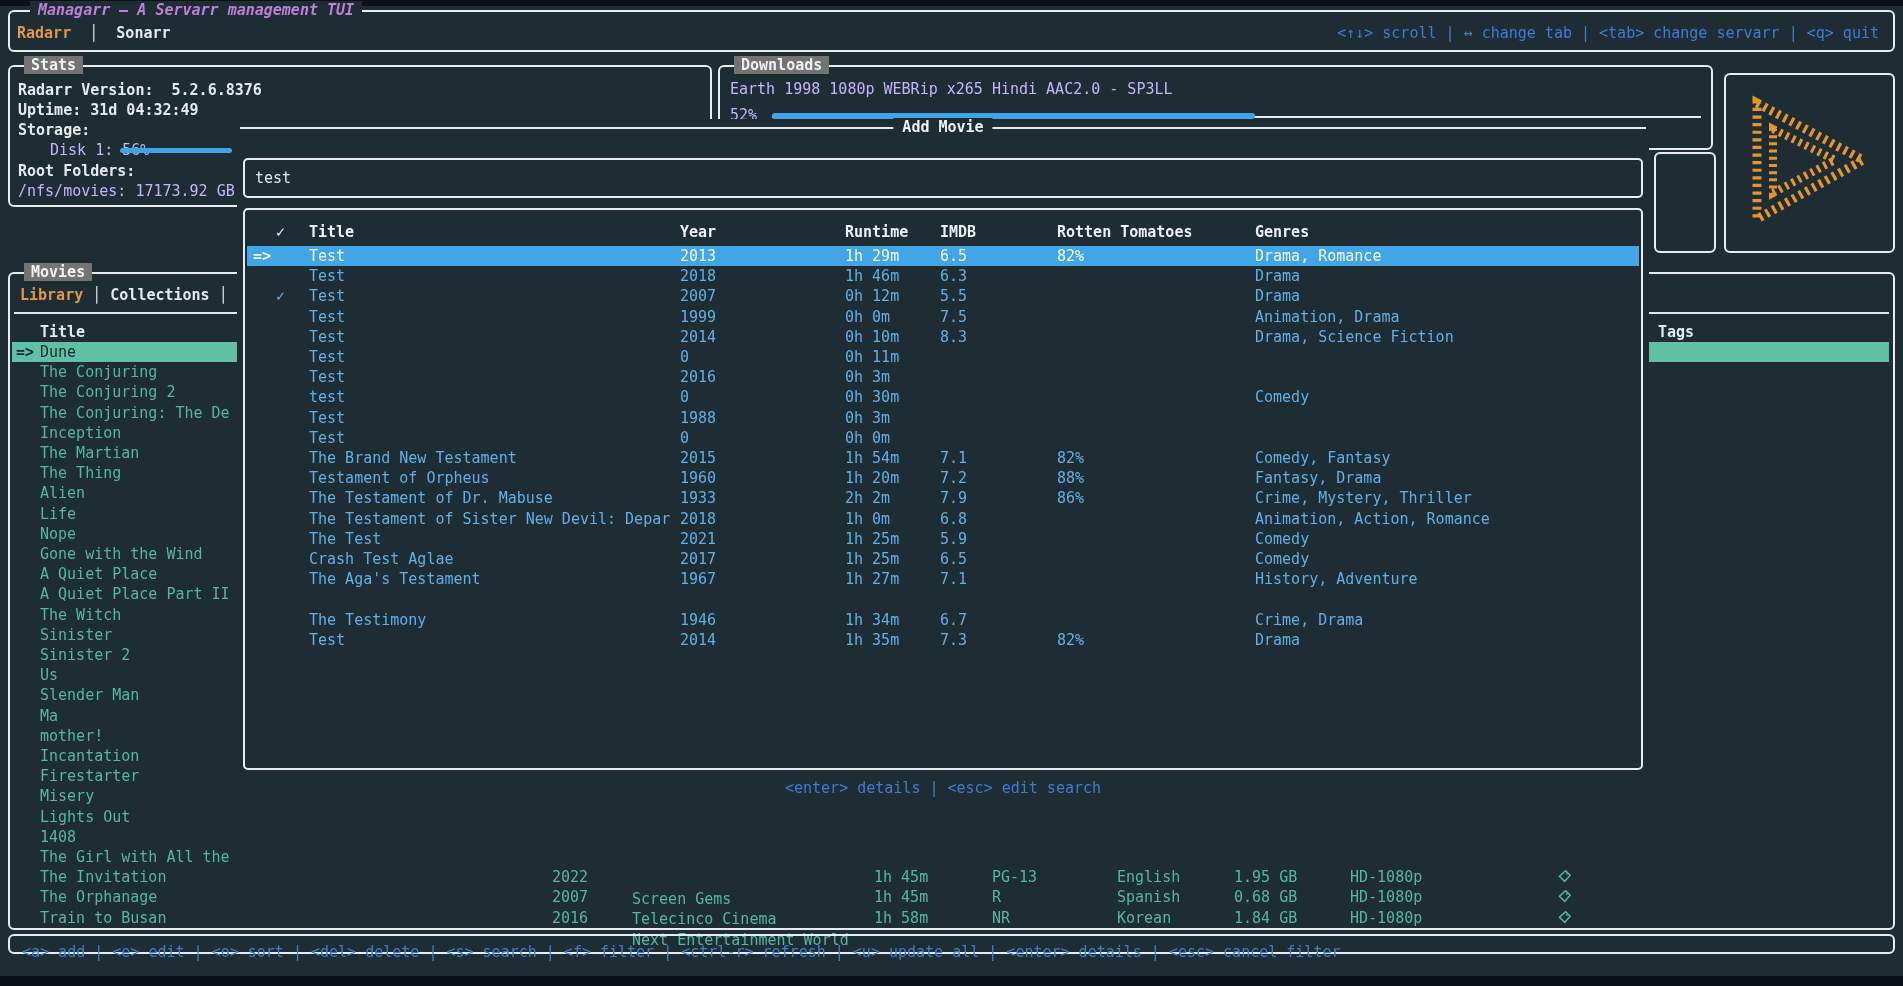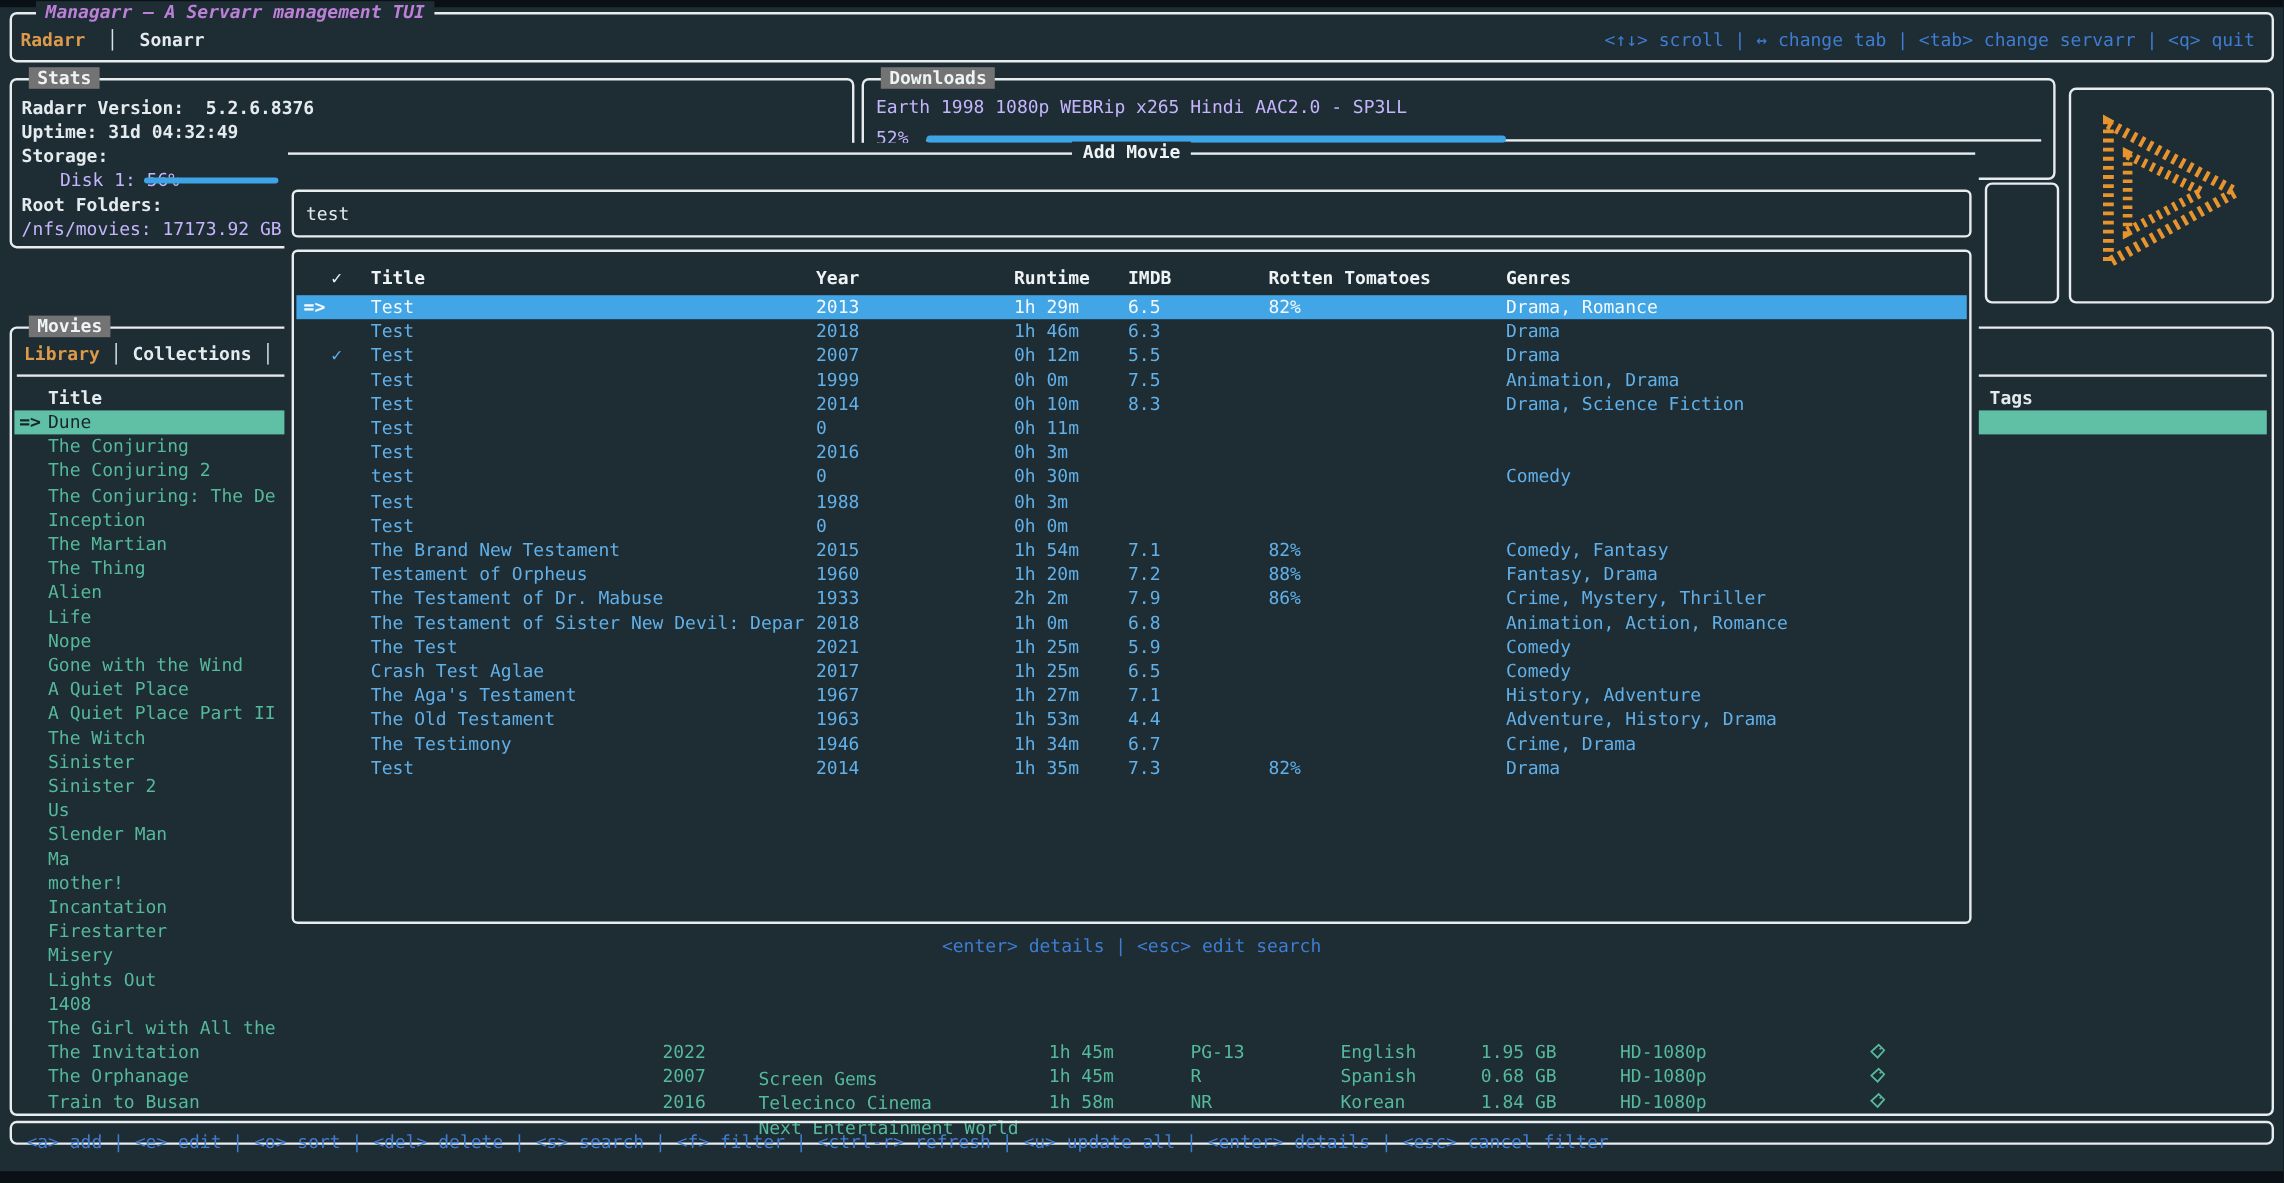--- a/index.html
+++ b/index.html
@@ -184,21 +184,20 @@
           <div class="prow" style="top: 177.4px;"><span class="pcell pc-check"></span><span class="pcell pc-title">test</span><span class="pcell pc-year">0</span><span class="pcell pc-runtime">0h 30m</span><span class="pcell pc-imdb"></span><span class="pcell pc-rt"></span><span class="pcell pc-genres">Comedy</span></div>
           <div class="prow" style="top: 197.6px;"><span class="pcell pc-check"></span><span class="pcell pc-title">Test</span><span class="pcell pc-year">1988</span><span class="pcell pc-runtime">0h 3m</span><span class="pcell pc-imdb"></span><span class="pcell pc-rt"></span><span class="pcell pc-genres"></span></div>
           <div class="prow" style="top: 217.8px;"><span class="pcell pc-check"></span><span class="pcell pc-title">Test</span><span class="pcell pc-year">0</span><span class="pcell pc-runtime">0h 0m</span><span class="pcell pc-imdb"></span><span class="pcell pc-rt"></span><span class="pcell pc-genres"></span></div>
           <div class="prow" style="top: 238px;"><span class="pcell pc-check"></span><span class="pcell pc-title">The Brand New Testament</span><span class="pcell pc-year">2015</span><span class="pcell pc-runtime">1h 54m</span><span class="pcell pc-imdb">7.1</span><span class="pcell pc-rt">82%</span><span class="pcell pc-genres">Comedy, Fantasy</span></div>
           <div class="prow" style="top: 258.2px;"><span class="pcell pc-check"></span><span class="pcell pc-title">Testament of Orpheus</span><span class="pcell pc-year">1960</span><span class="pcell pc-runtime">1h 20m</span><span class="pcell pc-imdb">7.2</span><span class="pcell pc-rt">88%</span><span class="pcell pc-genres">Fantasy, Drama</span></div>
           <div class="prow" style="top: 278.4px;"><span class="pcell pc-check"></span><span class="pcell pc-title">The Testament of Dr. Mabuse</span><span class="pcell pc-year">1933</span><span class="pcell pc-runtime">2h 2m</span><span class="pcell pc-imdb">7.9</span><span class="pcell pc-rt">86%</span><span class="pcell pc-genres">Crime, Mystery, Thriller</span></div>
           <div class="prow" style="top: 298.6px;"><span class="pcell pc-check"></span><span class="pcell pc-title">The Testament of Sister New Devil: Depar</span><span class="pcell pc-year">2018</span><span class="pcell pc-runtime">1h 0m</span><span class="pcell pc-imdb">6.8</span><span class="pcell pc-rt"></span><span class="pcell pc-genres">Animation, Action, Romance</span></div>
           <div class="prow" style="top: 318.8px;"><span class="pcell pc-check"></span><span class="pcell pc-title">The Test</span><span class="pcell pc-year">2021</span><span class="pcell pc-runtime">1h 25m</span><span class="pcell pc-imdb">5.9</span><span class="pcell pc-rt"></span><span class="pcell pc-genres">Comedy</span></div>
           <div class="prow" style="top: 339px;"><span class="pcell pc-check"></span><span class="pcell pc-title">Crash Test Aglae</span><span class="pcell pc-year">2017</span><span class="pcell pc-runtime">1h 25m</span><span class="pcell pc-imdb">6.5</span><span class="pcell pc-rt"></span><span class="pcell pc-genres">Comedy</span></div>
           <div class="prow" style="top: 359.2px;"><span class="pcell pc-check"></span><span class="pcell pc-title">The Aga's Testament</span><span class="pcell pc-year">1967</span><span class="pcell pc-runtime">1h 27m</span><span class="pcell pc-imdb">7.1</span><span class="pcell pc-rt"></span><span class="pcell pc-genres">History, Adventure</span></div>
-          <div class="prow" style="top: 379.4px;"><span class="pcell pc-check"></span><span class="pcell pc-title">The Old Testament</span><span class="pcell pc-year">1963</span><span class="pcell pc-runtime">1h 53m</span><span class="pcell pc-imdb">4.4</span><span class="pcell pc-rt"></span><span class="pcell pc-genres">Adventure, History, Drama</span></div>
           <div class="prow" style="top: 399.6px;"><span class="pcell pc-check"></span><span class="pcell pc-title">The Testimony</span><span class="pcell pc-year">1946</span><span class="pcell pc-runtime">1h 34m</span><span class="pcell pc-imdb">6.7</span><span class="pcell pc-rt"></span><span class="pcell pc-genres">Crime, Drama</span></div>
           <div class="prow" style="top: 419.8px;"><span class="pcell pc-check"></span><span class="pcell pc-title">Test</span><span class="pcell pc-year">2014</span><span class="pcell pc-runtime">1h 35m</span><span class="pcell pc-imdb">7.3</span><span class="pcell pc-rt">82%</span><span class="pcell pc-genres">Drama</span></div>
         </div>
     </div>
     <div id="popup-help" class="blue">&lt;enter&gt; details | &lt;esc&gt; edit search</div>
   </div>
 
   <div class="box" id="bottom-bar">
     <span id="bottom-keys" class="blue">&lt;a&gt; add | &lt;e&gt; edit | &lt;o&gt; sort | &lt;del&gt; delete | &lt;s&gt; search | &lt;f&gt; filter | &lt;ctrl-r&gt; refresh | &lt;u&gt; update all | &lt;enter&gt; details | &lt;esc&gt; cancel filter</span>
   </div>

